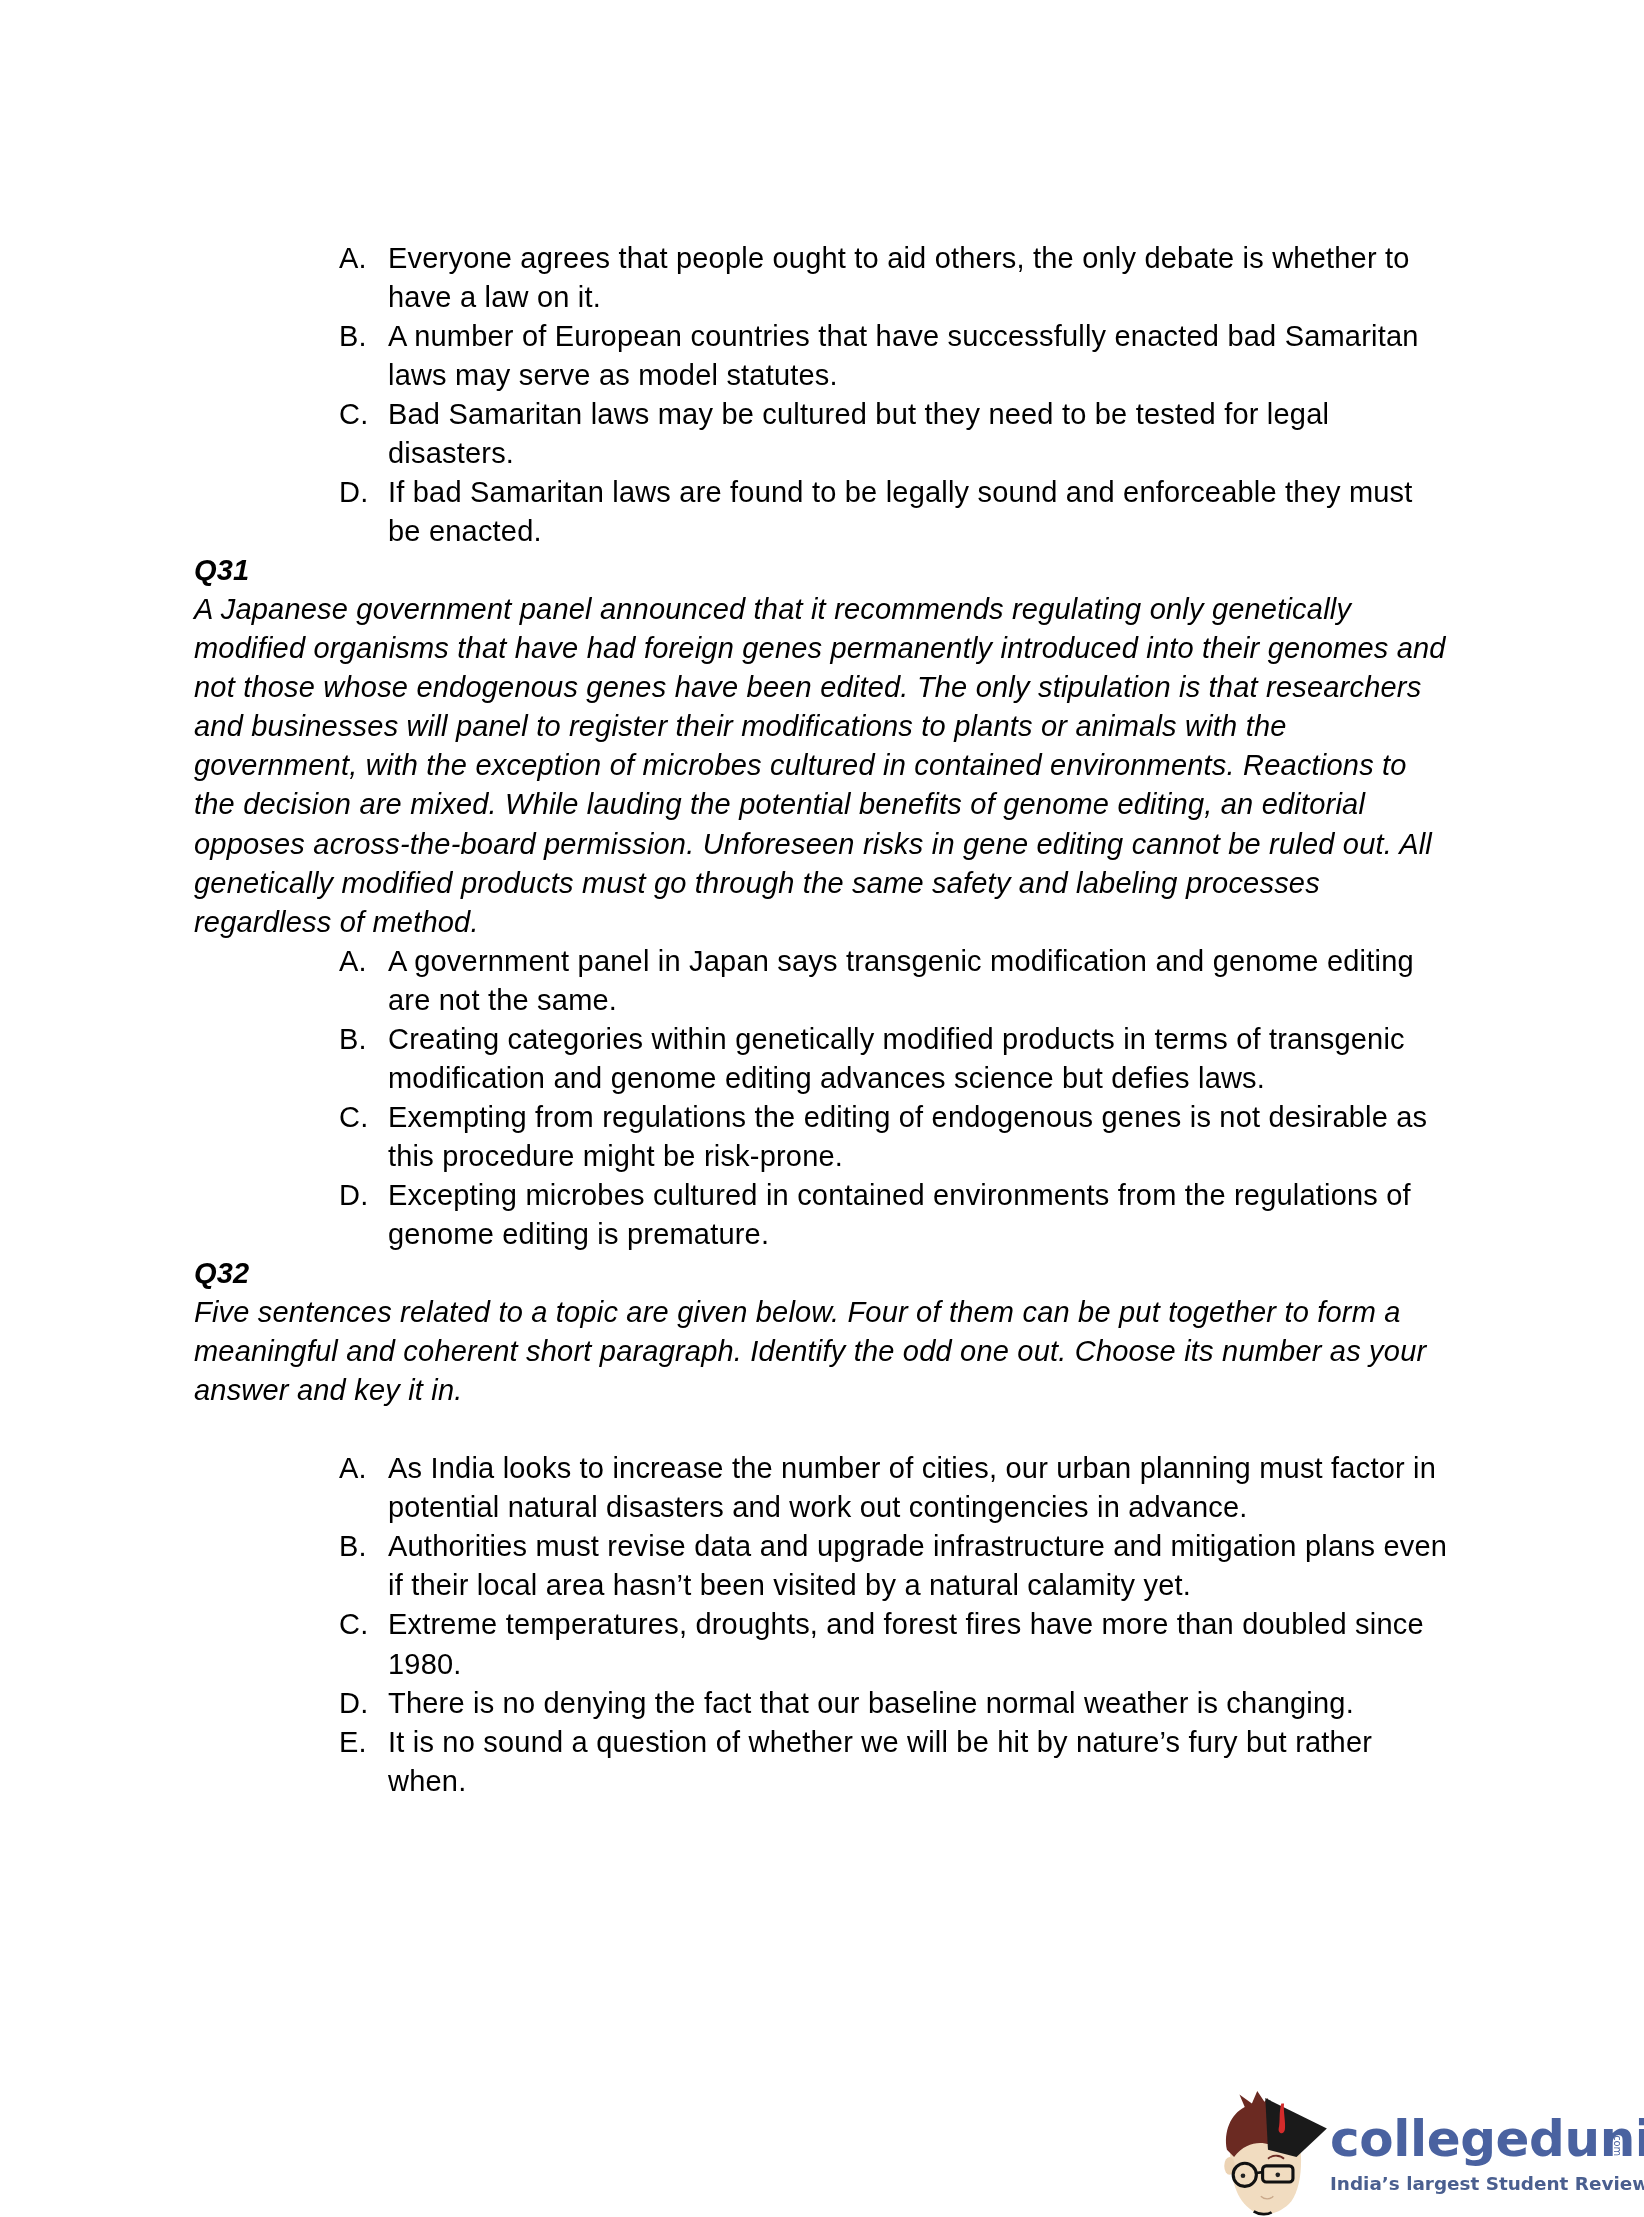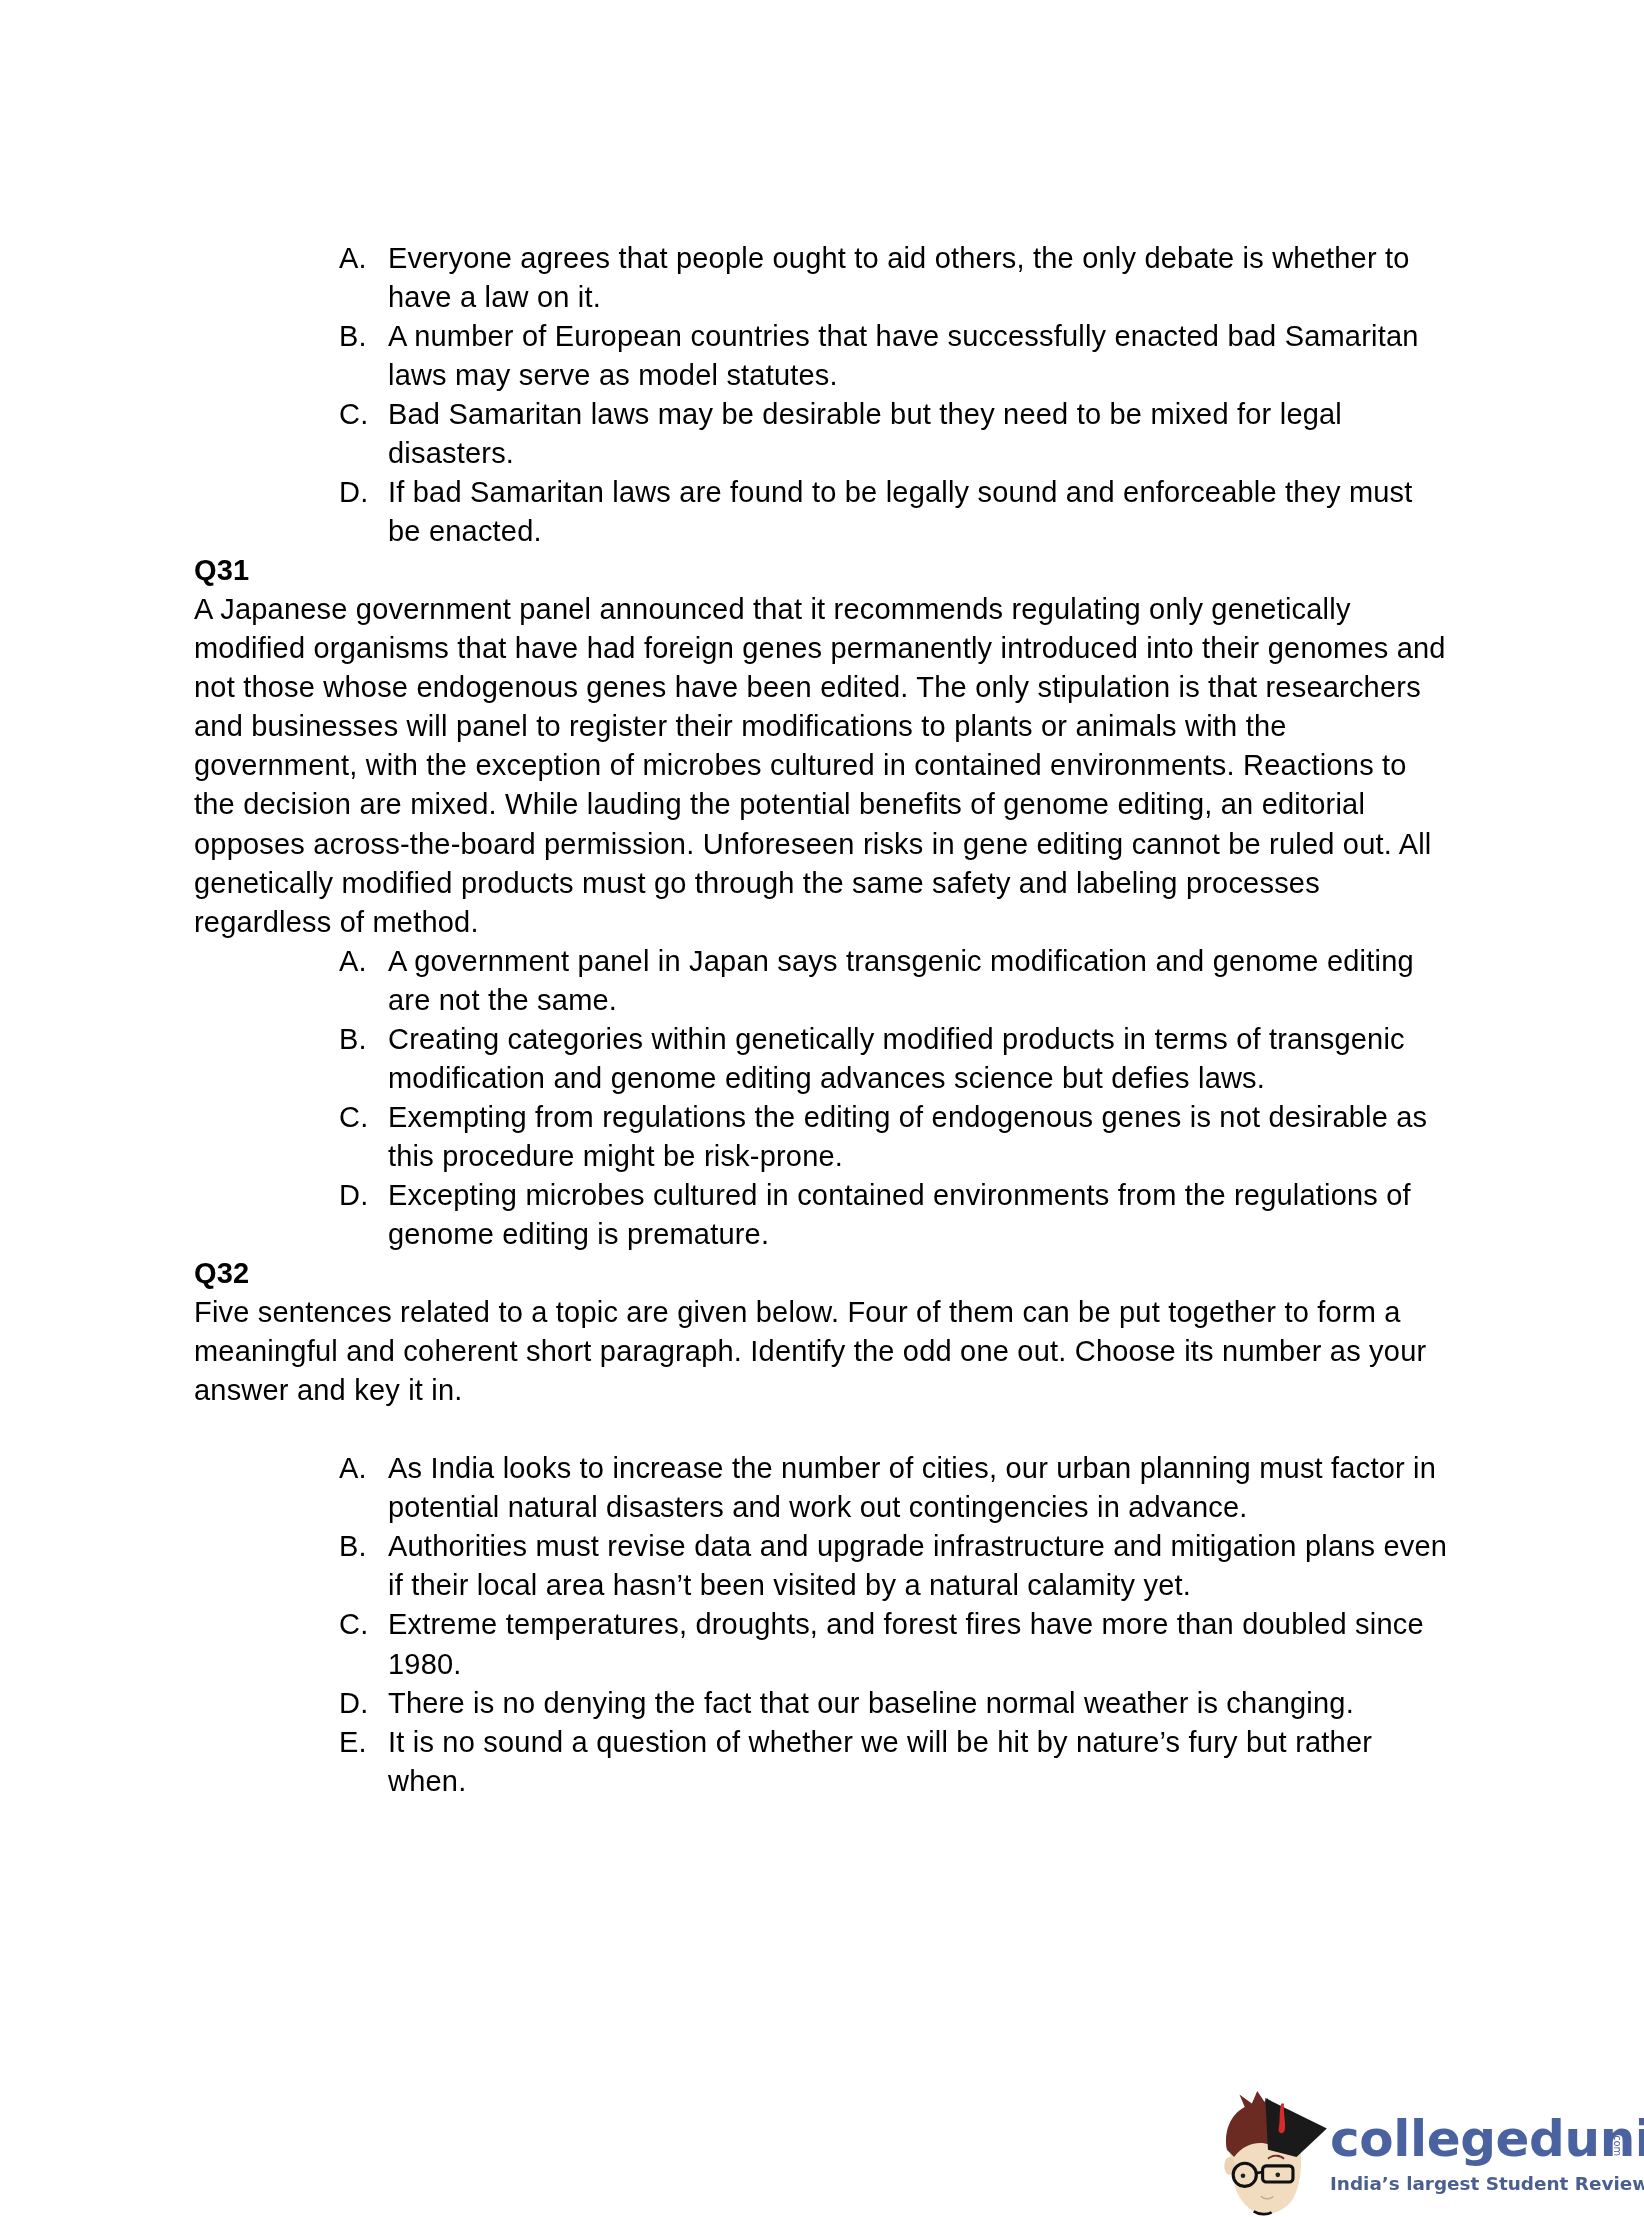--- a/index.html
+++ b/index.html
@@ -10,21 +10,21 @@
       font-family: "Liberation Sans", sans-serif;
       font-size: 29px;
       letter-spacing: 0.2px;
       line-height: 32px;
       color: #000000;
       white-space: nowrap;
     }
     .qlabel { font-weight: bold; }
     .opt-letter { left: 339px; }
     .opt-text { left: 388px; }
-    .body-text { left: 194px; }
+    .body-text { left: 194px; font-style: italic; }
     .logo { position: absolute; left: 1218px; top: 2087px; width: 426px; height: 131px; }
     .logo svg.face { position: absolute; left: 0; top: 0; width: 116px; height: 131px; }
     .brand {
       position: absolute; left: 112px; top: 25px;
       font-family: "DejaVu Sans", sans-serif; font-weight: bold;
       font-size: 50px; line-height: 54px; color: #4a62a0; letter-spacing: -0.4px;
       white-space: nowrap;
     }
     .brand-com {
       position: absolute; left: 405px; top: 45px;
@@ -48,21 +48,21 @@
       <span class="ln opt-text" style="top:242px">Everyone agrees that people ought to aid others, the only debate is whether to</span>
       <span class="ln opt-text" style="top:281px">have a law on it.</span>
     </div>
     <div>
       <span class="ln opt-letter" style="top:320px">B.</span>
       <span class="ln opt-text" style="top:320px">A number of European countries that have successfully enacted bad Samaritan</span>
       <span class="ln opt-text" style="top:359px">laws may serve as model statutes.</span>
     </div>
     <div>
       <span class="ln opt-letter" style="top:398px">C.</span>
-      <span class="ln opt-text" style="top:398px">Bad Samaritan laws may be desirable but they need to be mixed for legal</span>
+      <span class="ln opt-text" style="top:398px">Bad Samaritan laws may be cultured but they need to be tested for legal</span>
       <span class="ln opt-text" style="top:437px">disasters.</span>
     </div>
     <div>
       <span class="ln opt-letter" style="top:476px">D.</span>
       <span class="ln opt-text" style="top:476px">If bad Samaritan laws are found to be legally sound and enforceable they must</span>
       <span class="ln opt-text" style="top:515px">be enacted.</span>
     </div>
   </div>
 
   <div>

